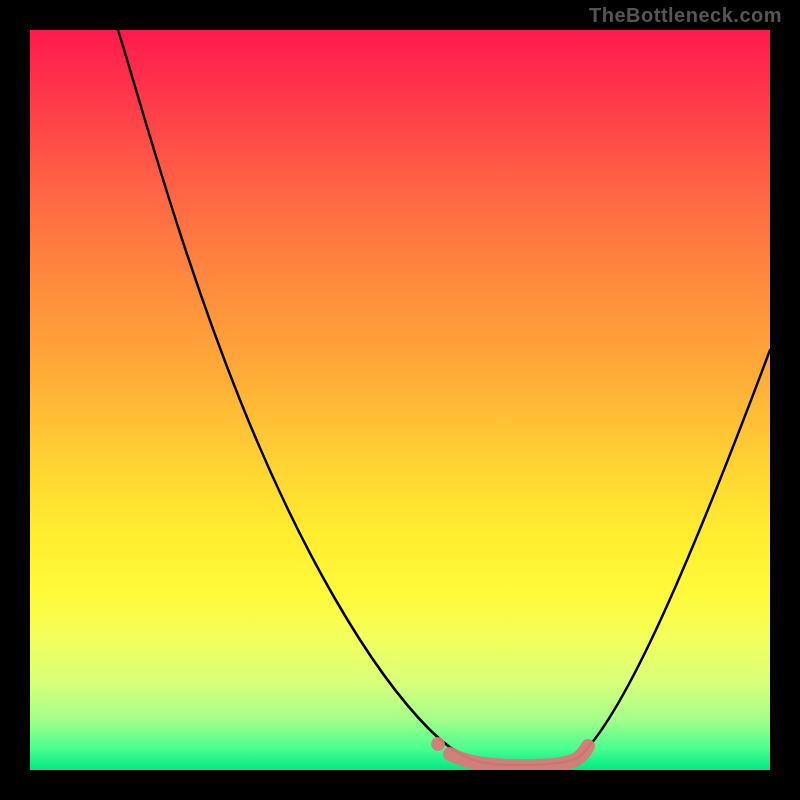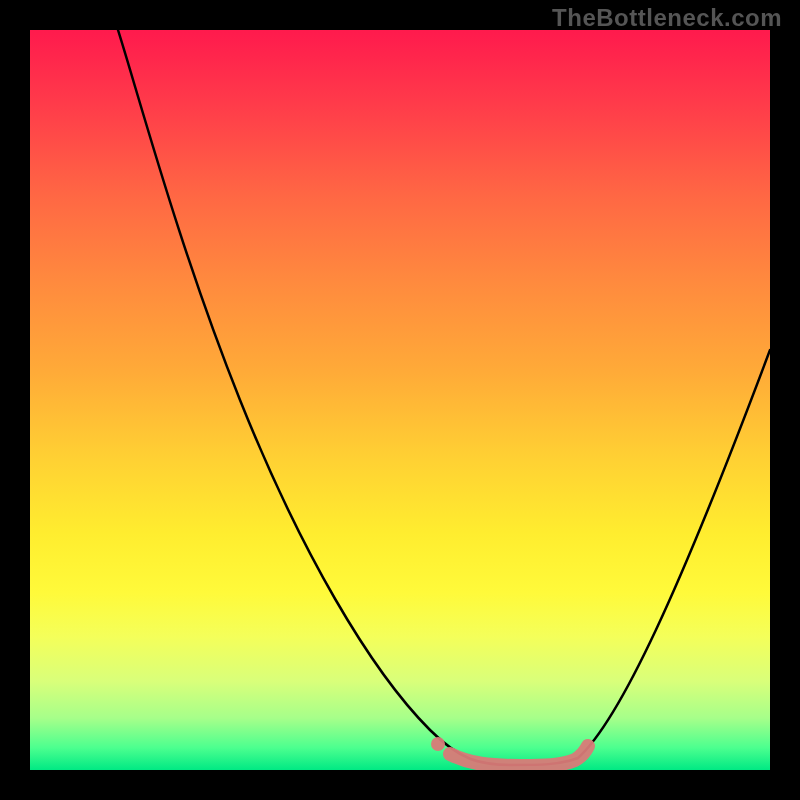--- a/index.html
+++ b/index.html
@@ -15,21 +15,21 @@
     position: relative;
     width: 800px;
     height: 800px;
     background: #000;
   }
   .watermark {
     position: absolute;
     top: 4px;
     right: 18px;
     color: #555;
-    font-size: 24px;
+    font-size: 20px;
     font-weight: bold;
     letter-spacing: 0.5px;
     z-index: 5;
     user-select: none;
   }
   .plot {
     position: absolute;
     left: 30px;
     top: 30px;
     width: 740px;

